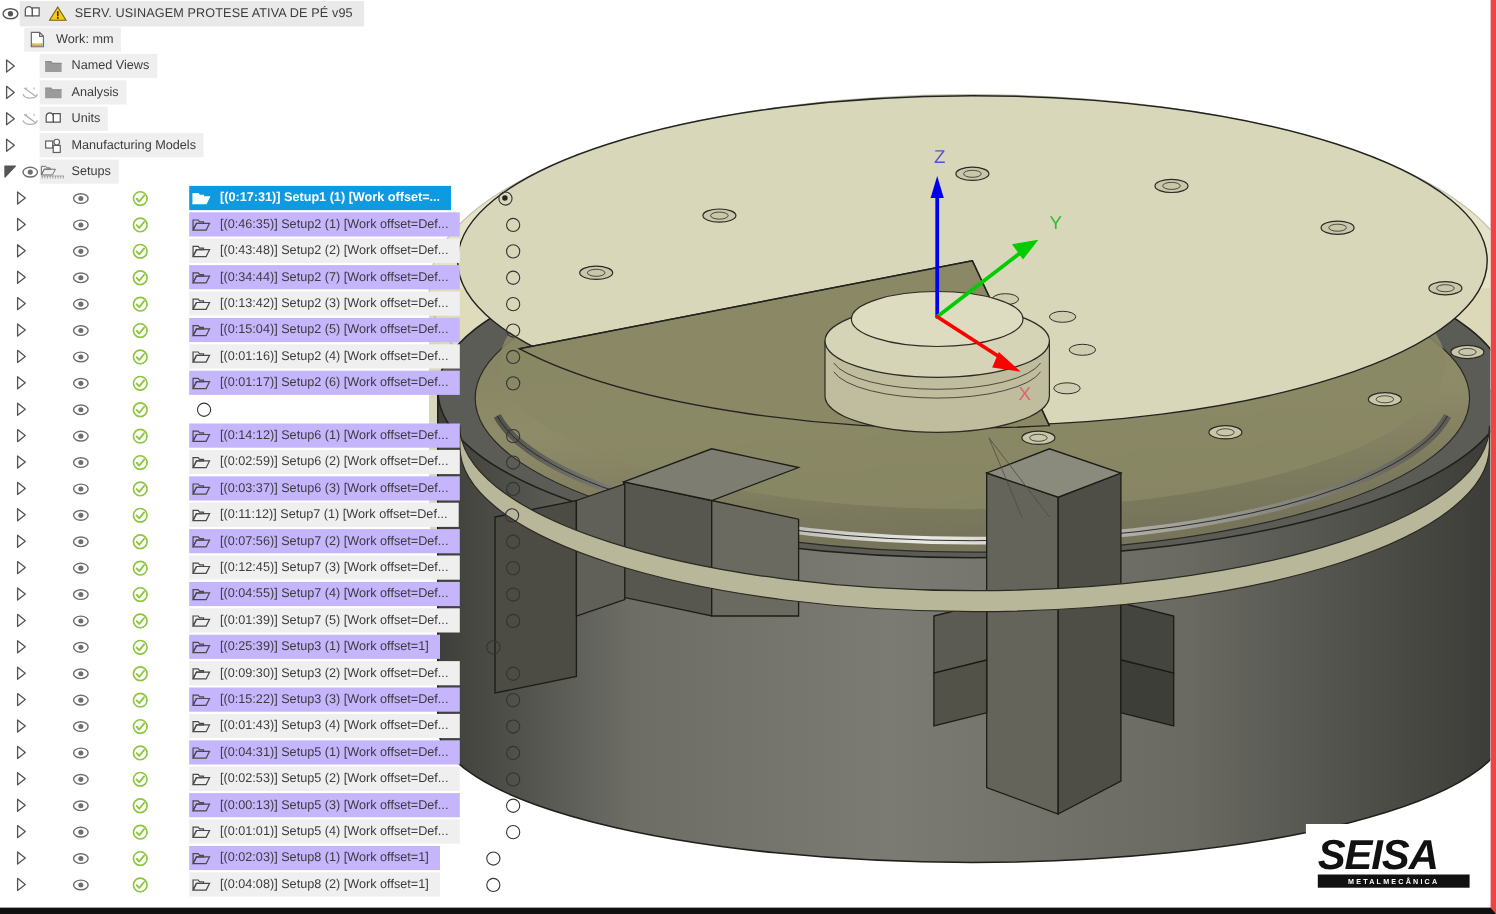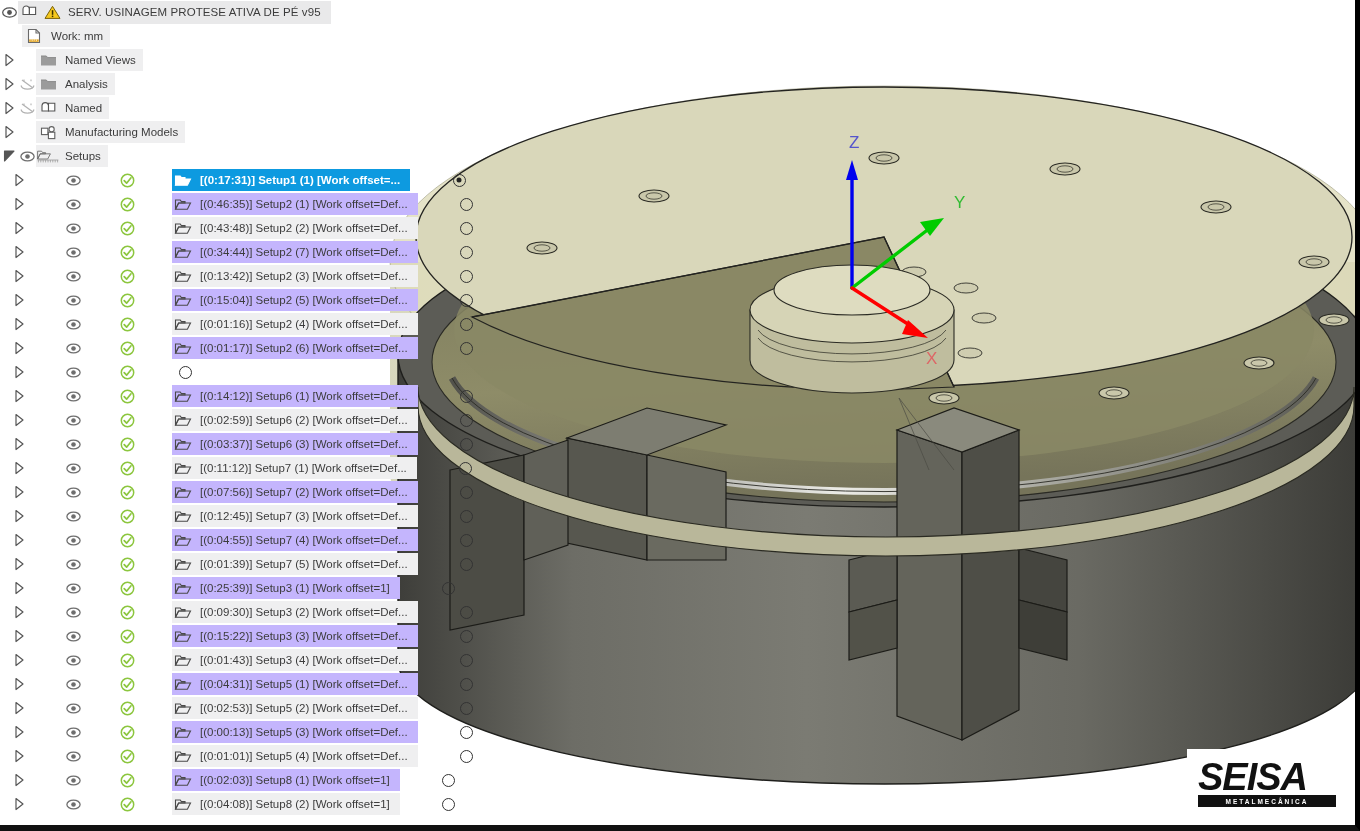--- a/index.html
+++ b/index.html
@@ -7,21 +7,21 @@
     margin: 0; padding: 0;
     width: 1360px; height: 831px;
     overflow: hidden;
     font-family: "Liberation Sans", sans-serif;
     background: #ffffff;
   }
   #app {
     position: relative;
     width: 1360px; height: 831px;
     background: #ffffff;
-    border-right: 5px solid #000000;
+    border-right: 5px solid #ef4444;
     border-bottom: 6px solid #111111;
     overflow: hidden;
   }
 
   
   #browser {
     position: absolute;
     left: 0; top: 0;
     width: 354px; height: 825px;
     background: #ffffff;
@@ -221,21 +221,21 @@
               <line x1="11" y1="1.5" x2="11" y2="3.2" stroke="#b2b2b2" stroke-width="1.1"></line>
             </svg>
           </div>
           <div class="pill">
             <span class="ic" style="width: 24px;">
               <svg width="17" height="15" viewBox="0 0 17 15">
                 <path d="M2 4.4 A3.3 3.3 0 0 1 8.5 4.4 L8.5 10 L2 10 Z" fill="#fff" stroke="#555" stroke-width="1.1"></path>
                 <path d="M8.5 2.3 L14.8 2.3 L14.8 10 L8.5 10 Z" fill="#fff" stroke="#555" stroke-width="1.1"></path>
               </svg>
             </span>
-            <span class="lbl">Named</span>
+            <span class="lbl">Units</span>
           </div>
         </div>
         <div class="row">
           <div class="gutter">
             <svg width="11" height="14" viewBox="0 0 11 14">
               <path d="M2 1.5 L9 7 L2 12.5 Z" fill="#ffffff" stroke="#555" stroke-width="1.2" stroke-linejoin="round"></path>
             </svg>
           </div>
           <div class="gutter" style="width: 18px; min-width: 18px;"></div>
           <div class="pill">

